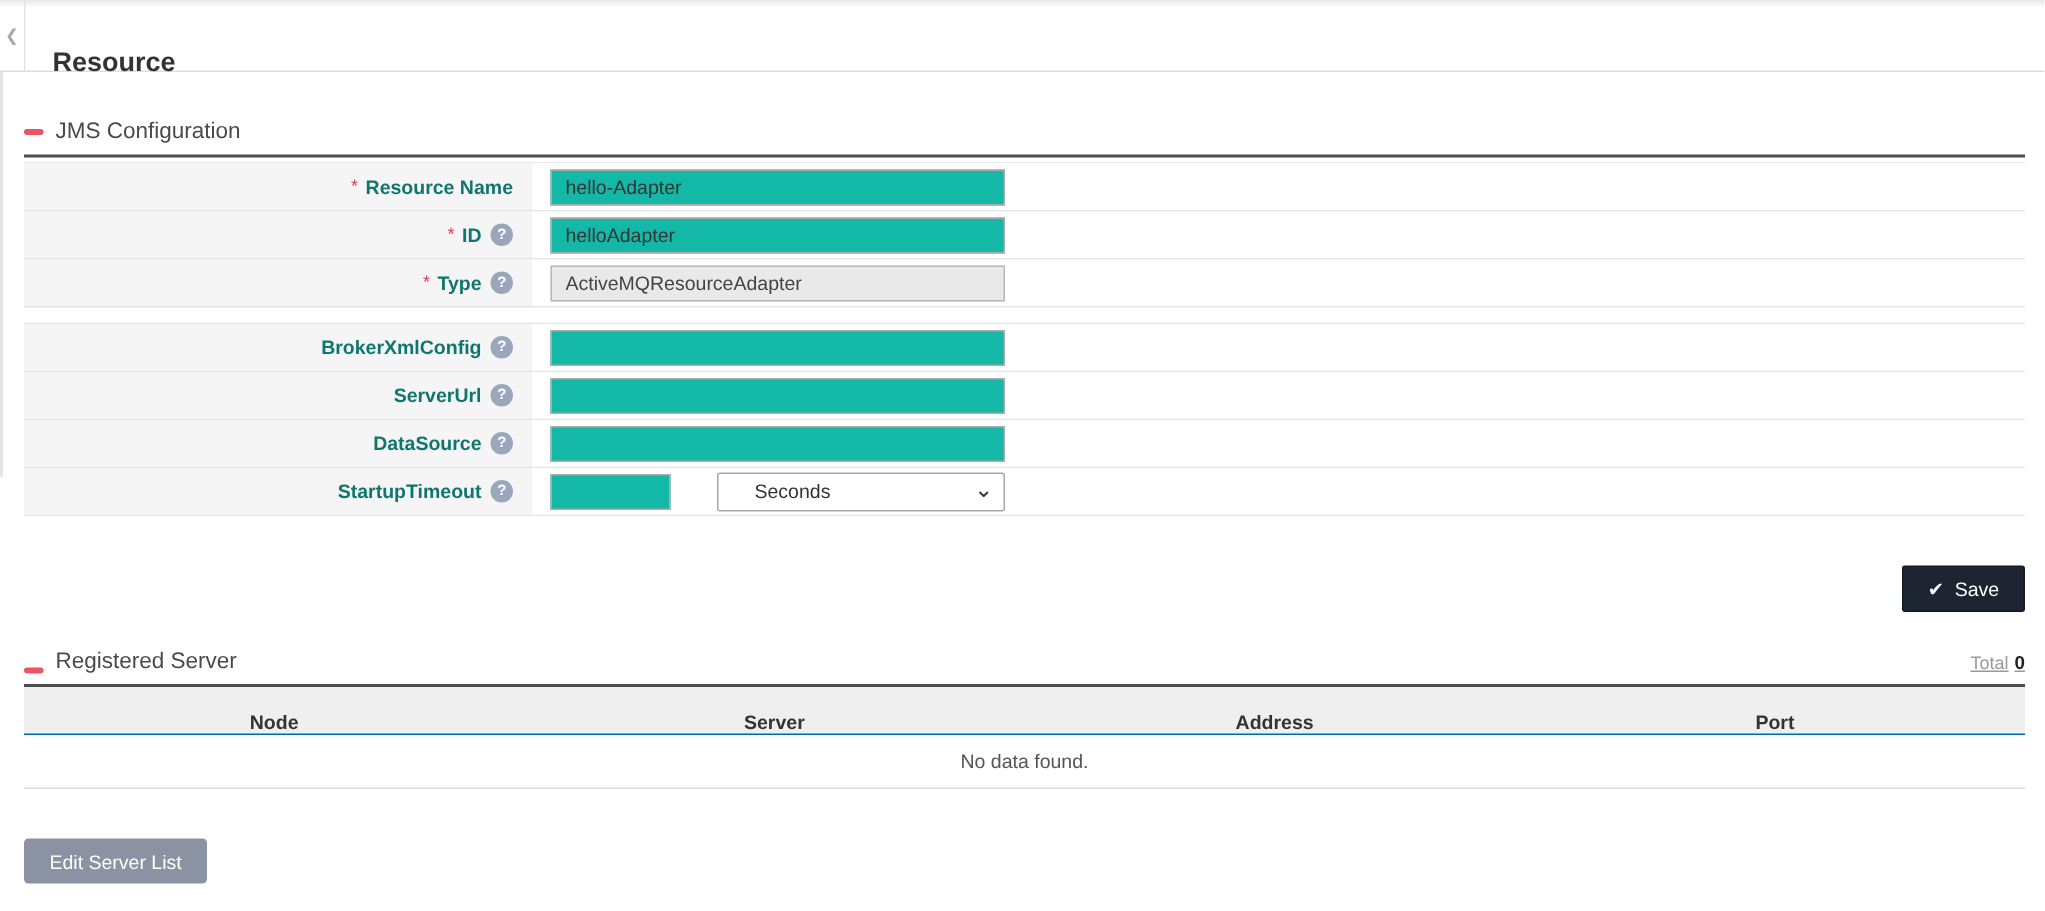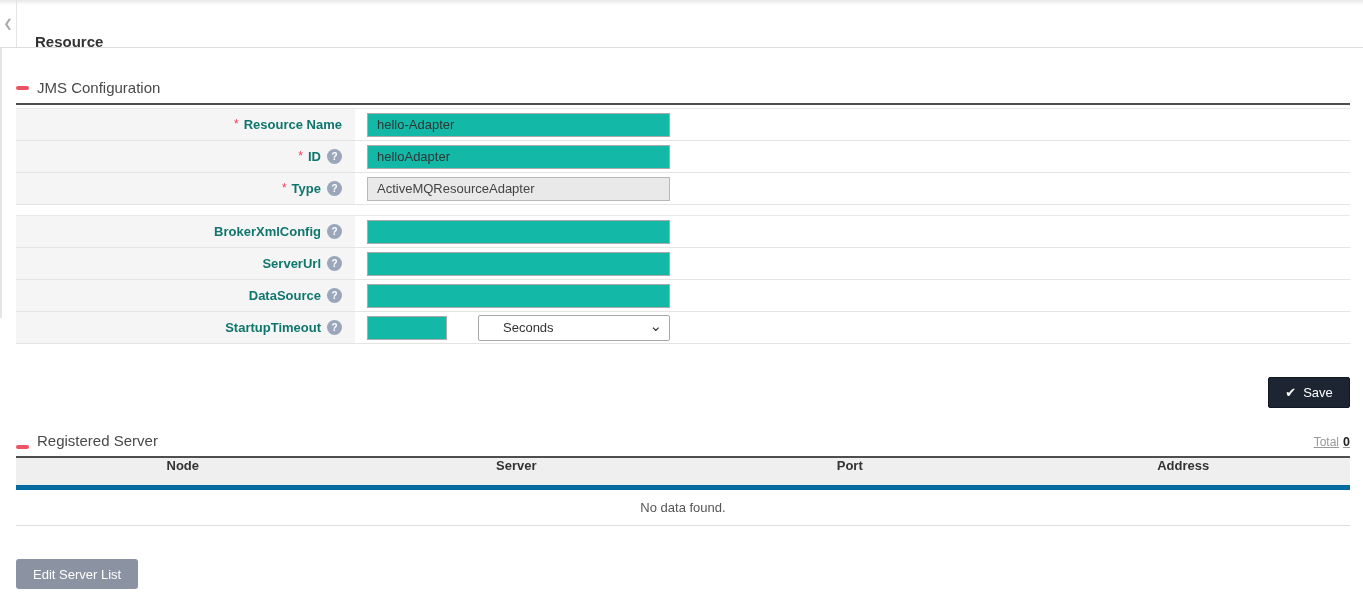--- a/index.html
+++ b/index.html
@@ -7,21 +7,21 @@
     font-family:"Liberation Sans", sans-serif; overflow:hidden; position:relative; }
 
   .top-shadow { position:absolute; top:0; left:0; right:0; height:5px;
     background:linear-gradient(#e7e7e7, rgba(255,255,255,0)); pointer-events:none; z-index:5; }
   .left-edge { position:absolute; left:0; top:48px; width:2px; height:270px; background:#e5e5e5; }
 
   
   .page-header { height:48px; border-bottom:1px solid #ddd; display:flex; align-items:stretch; }
   .back-strip { width:17px; border-right:1px solid #e4e4e4; display:flex;
     align-items:center; justify-content:center; color:#a8a8a8; font-size:11px; cursor:pointer; }
-  .page-title { align-self:center; margin-left:18px; font-size:15px; font-weight:bold; color:#333;margin-top:36px; }
+  .page-title { align-self:center; margin-left:18px; font-size:18px; font-weight:bold; color:#333;margin-top:36px; }
 
   .content { padding:0 13px 0 16px; }
 
   
   .section-head { display:flex; align-items:center; }
   .jms-head { margin-top:31px; }
   .reg-head { margin-top:24px; justify-content:space-between; }
   .head-left { display:flex; align-items:flex-end; }
   .dash { width:13px; height:4px; border-radius:2px; background:#ee5364; margin-right:8px; }
   .section-title { font-size:15px; color:#4a4a4a; }
@@ -55,22 +55,22 @@
   .save-row { display:flex; justify-content:flex-end; margin-top:33px; }
   .btn-save { background:#1d2533; border:1px solid #121925; color:#fff; height:31px; width:82px;
     font-size:13px; display:flex; align-items:center; justify-content:center; gap:7px;
     border-radius:2px; cursor:pointer; font-family:"Liberation Sans", sans-serif; }
   .btn-save .check { font-size:13px; }
   .edit-row { display:flex; justify-content:flex-start; margin-top:33px; }
   .btn-edit { background:#8b92a1; border:none; color:#fff; height:30px; padding:0 17px;
     font-size:13px; border-radius:3px; cursor:pointer; font-family:"Liberation Sans", sans-serif; }
 
   
-  .grid-header { display:flex; background:#efefef; height:32px; align-items:flex-start;
-    border-bottom:5px solid #0369a1; }
+  .grid-header { display:flex; background:#efefef; height:32px; align-items:flex-end;
+    border-bottom:1px solid #0369a1; }
   .grid-col { flex:1; text-align:center; font-size:13px; font-weight:bold; color:#333; }
   .empty-row { height:36px; display:flex; align-items:center; justify-content:center;
     font-size:13px; color:#555; border-bottom:1px solid #ddd; }
 </style>
 </head>
 <body>
 
 <div class="top-shadow"></div>
 <div class="left-edge"></div>
 
@@ -191,22 +191,22 @@
     </span>
     <span class="total">
       <span>Total</span><b>0</b>
     </span>
   </div>
   <div class="section-rule"></div>
 
   <div class="grid-header">
     <div class="grid-col">Node</div>
     <div class="grid-col">Server</div>
+    <div class="grid-col">Address</div>
     <div class="grid-col">Port</div>
-    <div class="grid-col">Address</div>
   </div>
   <div class="empty-row">
     <span>No data found.</span>
   </div>
 
   <div class="edit-row">
     <button class="btn-edit">Edit Server List</button>
   </div>
 
 </div>

